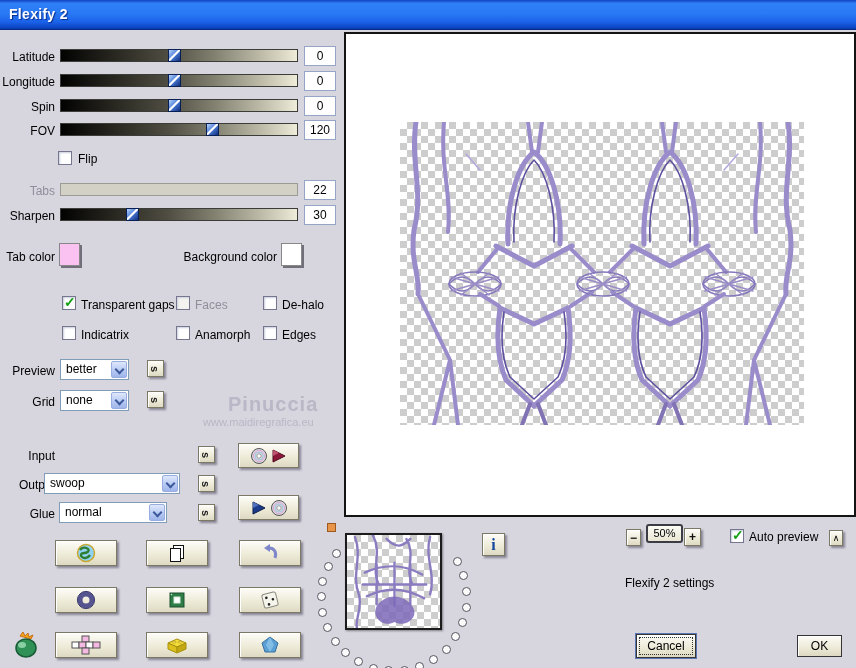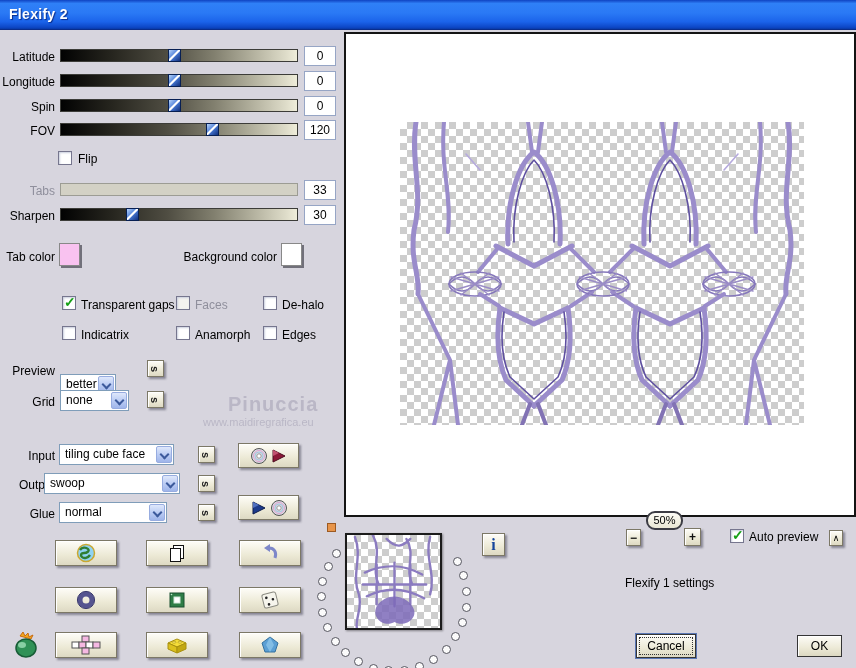--- a/index.html
+++ b/index.html
@@ -94,21 +94,21 @@
     position:absolute; width:9px; height:9px; border-radius:50%;
     background:#fbfbfb; border:1.5px solid #55555f;
   }
   .orangeSq { position:absolute; left:327px; top:523px; width:9px; height:9px;
     background:#e8954a; border:1px solid #9c5a22; }
   .infoBtn { left:482px; top:533px; width:23px; height:23px;
     font-family:"Liberation Serif",serif; font-weight:bold; font-size:16px; color:#15459c; }
   
   .smallBtn { font-size:12px; font-weight:bold; color:#111; }
   .zoomDisp {
-    position:absolute; left:646px; top:511px; width:37px; height:19px; border-radius:9px;
+    position:absolute; left:646px; top:524px; width:37px; height:19px; border-radius:3px;
     border:2px solid #3c3c44; background:linear-gradient(180deg,#fdfcf6,#e9e6d3);
     text-align:center; line-height:15px; font-size:11px;
   }
   .pushBtn {
     position:absolute; background:linear-gradient(180deg,#fdfcf7,#ece9d6 60%,#dcd8c2);
     border:1px solid #353535; box-shadow:inset 1px 1px 0 #fff;
     text-align:center; font-size:12px; cursor:pointer;
   }
   .cancelBtn { left:636px; top:634px; width:60px; height:24px; outline:1px dotted #333; outline-offset:-4px;
     box-shadow:inset 1px 1px 0 #fff, 0 0 0 1px #5a77b4; }
@@ -148,21 +148,21 @@
   <div class="track" style="left:60px;top:123px">
       <div class="thumb" style="left:calc(64% - 6px)"></div>
     </div>
   <div class="vbox" style="top:120px">120</div>
 
   <div class="cb" style="left:58px;top:151px"></div>
   <div style="position:absolute;left:78px;top:152px">Flip</div>
 
   <div class="flabel dis" style="left:0;top:184px">Tabs</div>
   <div class="track off" style="left:60px;top:183px"></div>
-  <div class="vbox" style="top:180px">33</div>
+  <div class="vbox" style="top:180px">22</div>
 
   <div class="flabel" style="left:0;top:209px">Sharpen</div>
   <div class="track" style="left:60px;top:208px">
       <div class="thumb" style="left:calc(30% - 6px)"></div>
     </div>
   <div class="vbox" style="top:205px">30</div>
 
   <div class="flabel" style="left:0;top:250px">Tab color</div>
   <div class="swatch" style="left:59px;top:243px;background:#f9c2f0"></div>
   <div class="flabel" style="left:150px;width:127px;top:250px">Background color</div>
@@ -175,36 +175,35 @@
   <div class="cb" style="left:263px;top:296px"></div>
   <div style="position:absolute;left:282px;top:298px">De-halo</div>
   <div class="cb" style="left:62px;top:326px"></div>
   <div style="position:absolute;left:81px;top:328px">Indicatrix</div>
   <div class="cb" style="left:176px;top:326px"></div>
   <div style="position:absolute;left:195px;top:328px">Anamorph</div>
   <div class="cb" style="left:263px;top:326px"></div>
   <div style="position:absolute;left:282px;top:328px">Edges</div>
 
   <div class="flabel" style="left:0;top:364px">Preview</div>
-  <div class="combo" style="left:60px;top:374px;width:56px"><span>better</span><span class="arrow"></span></div>
+  <div class="combo" style="left:60px;top:359px;width:69px"><span>better</span><span class="arrow"></span></div>
   <div class="btn3d sbtn" style="left:147px;top:360px">
       <span>s</span>
     </div>
 
   <div class="flabel" style="left:0;top:395px">Grid</div>
   <div class="combo" style="left:60px;top:390px;width:69px"><span>none</span><span class="arrow"></span></div>
   <div class="btn3d sbtn" style="left:147px;top:391px">
       <span>s</span>
     </div>
 
   <div class="watermark1" style="left:228px;top:393px">Pinuccia</div>
   <div class="watermark2" style="left:203px;top:416px">www.maidiregrafica.eu</div>
 
   <div class="flabel" style="left:0;top:449px">Input</div>
-  <div class="combo" style="left:59px;top:444px;width:115px"><span>tiling cube face</span><span class="arrow"></span></div>
   <div class="btn3d sbtn" style="left:198px;top:446px">
       <span>s</span>
     </div>
 
   <div class="flabel" style="left:0;top:478px">Output</div>
   <div class="combo" style="left:44px;top:473px;width:136px"><span>swoop</span><span class="arrow"></span></div>
   <div class="btn3d sbtn" style="left:198px;top:475px">
       <span>s</span>
     </div>
 
@@ -398,17 +397,17 @@
     </div>
   <div class="zoomDisp">50%</div>
   <div class="btn3d smallBtn" style="left:684px;top:528px;width:17px;height:18px">
       <span>+</span>
     </div>
   <div class="cb checked" style="left:730px;top:529px"></div>
   <div class="apLabel">Auto preview</div>
   <div class="btn3d" style="left:829px;top:530px;width:14px;height:16px;font-size:9px">
       <span>∧</span>
     </div>
-  <div class="settingsTxt">Flexify 1 settings</div>
+  <div class="settingsTxt">Flexify 2 settings</div>
   <div class="pushBtn cancelBtn"><span style="line-height:22px">Cancel</span></div>
   <div class="pushBtn okBtn"><span style="line-height:20px">OK</span></div>
 
 </div>
 
 </body></html>

